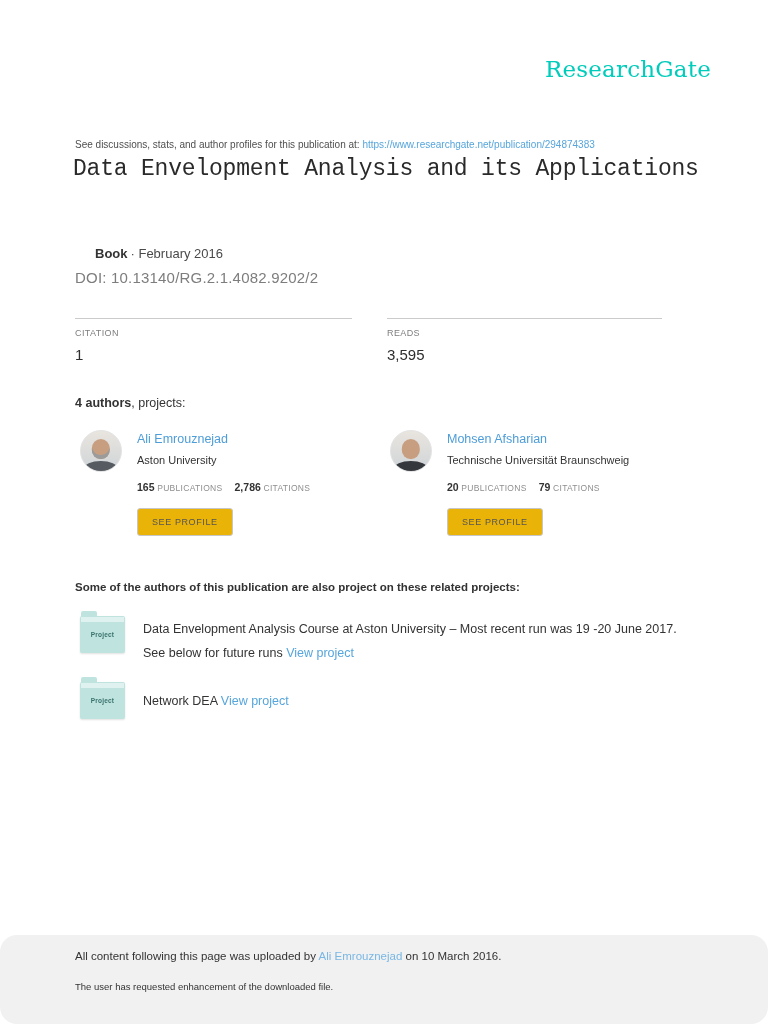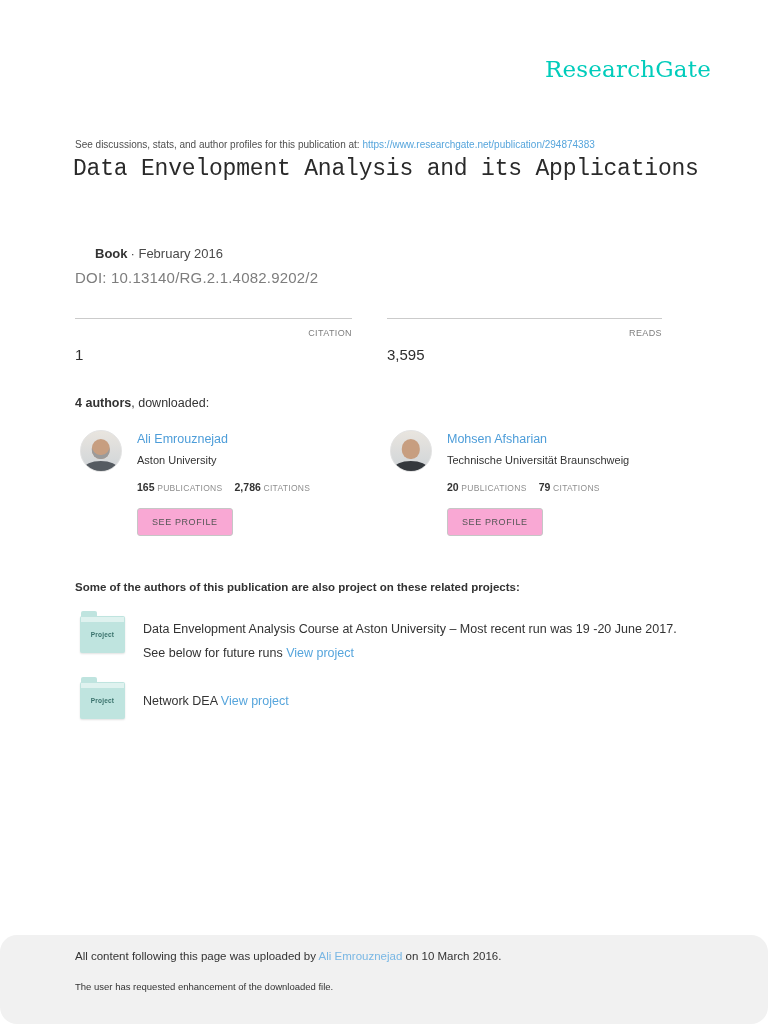--- a/index.html
+++ b/index.html
@@ -35,21 +35,21 @@
   .meta { position:absolute; left:75px; top:246px; font-size:13px; color:#4a4a4a;padding-left:20px; }
   .meta b { color:#333333; }
   .meta .rest { margin-left:3px; }
   .doi { position:absolute; left:75px; top:269px; font-size:15px; color:#7d7d7d; letter-spacing:0.2px; }
 
   
   .stats { position:absolute; left:75px; top:318px; width:587px; display:flex; justify-content:space-between; }
   .stat-col { border-top:1px solid #cbcbcb; padding-top:9px; }
   .stat-col.c1 { width:277px; }
   .stat-col.c2 { width:275px; }
-  .stat-label { font-size:9px; color:#7e7e7e; letter-spacing:0.4px;text-align:right; }
+  .stat-label { font-size:9px; color:#7e7e7e; letter-spacing:0.4px; }
   .stat-value { font-size:15px; color:#2e2e2e; margin-top:8px; }
 
   
   .authors-heading { position:absolute; left:75px; top:396px; font-size:12.5px; color:#333333; }
   .authors-row { position:absolute; left:80px; top:430px; display:flex; }
   .author-card { width:310px; display:flex; }
   .avatar {
     width:40px; height:40px; border-radius:50%; margin-right:15px; flex:0 0 40px;
     position:relative; overflow:hidden;
     background:linear-gradient(180deg,#e9e5df 0%, #cfd4d8 100%);
@@ -65,21 +65,21 @@
   }
   .avatar.gray-hair::before { box-shadow:0 -4px 0 0 #9b9b9b inset; }
   .avatar.dark-suit::after { background:#34383d; }
   .author-info { padding-top:2px; }
   .author-name { font-size:12.5px; color:#4d9dd9; cursor:pointer; }
   .author-affil { font-size:11px; color:#333333; margin-top:8px; }
   .author-stats { margin-top:15px; font-size:8.5px; color:#8e8e8e; letter-spacing:0.3px; }
   .author-stats b { font-size:10.5px; color:#333333; letter-spacing:0; }
   .author-stats .gap { display:inline-block; width:12px; }
   .see-profile {
-    display:inline-block; margin-top:15px; background:#f9a8d4;
+    display:inline-block; margin-top:15px; background:#eab308;
     border:1px solid #c6c6c6; border-radius:3px; padding:8px 14px;
     font-size:9px; color:#555555; letter-spacing:0.6px; cursor:pointer;
   }
 
   
   .projects-heading { position:absolute; left:75px; top:581px; font-size:11.5px; font-weight:bold; color:#333333; }
   .folder {
     position:absolute; left:80px; width:45px; height:37px;
     background:#bfe4df; border-radius:2px;
     box-shadow:0 1px 2px rgba(0,0,0,0.12);
@@ -133,21 +133,21 @@
     <div class="stat-col c1">
       <div class="stat-label">CITATION</div>
       <div class="stat-value">1</div>
     </div>
     <div class="stat-col c2">
       <div class="stat-label">READS</div>
       <div class="stat-value">3,595</div>
     </div>
   </div>
 
-  <div class="authors-heading"><b>4 authors</b><span>, downloaded:</span></div>
+  <div class="authors-heading"><b>4 authors</b><span>, projects:</span></div>
 
   <div class="authors-row">
 
     <div class="author-card">
       <div class="avatar gray-hair"></div>
       <div class="author-info">
         <div class="author-name link">Ali Emrouznejad</div>
         <div class="author-affil">Aston University</div>
         <div class="author-stats"><b>165</b> <span>PUBLICATIONS</span><span class="gap"></span><b>2,786</b> <span>CITATIONS</span></div>
         <div class="see-profile">SEE PROFILE</div>

